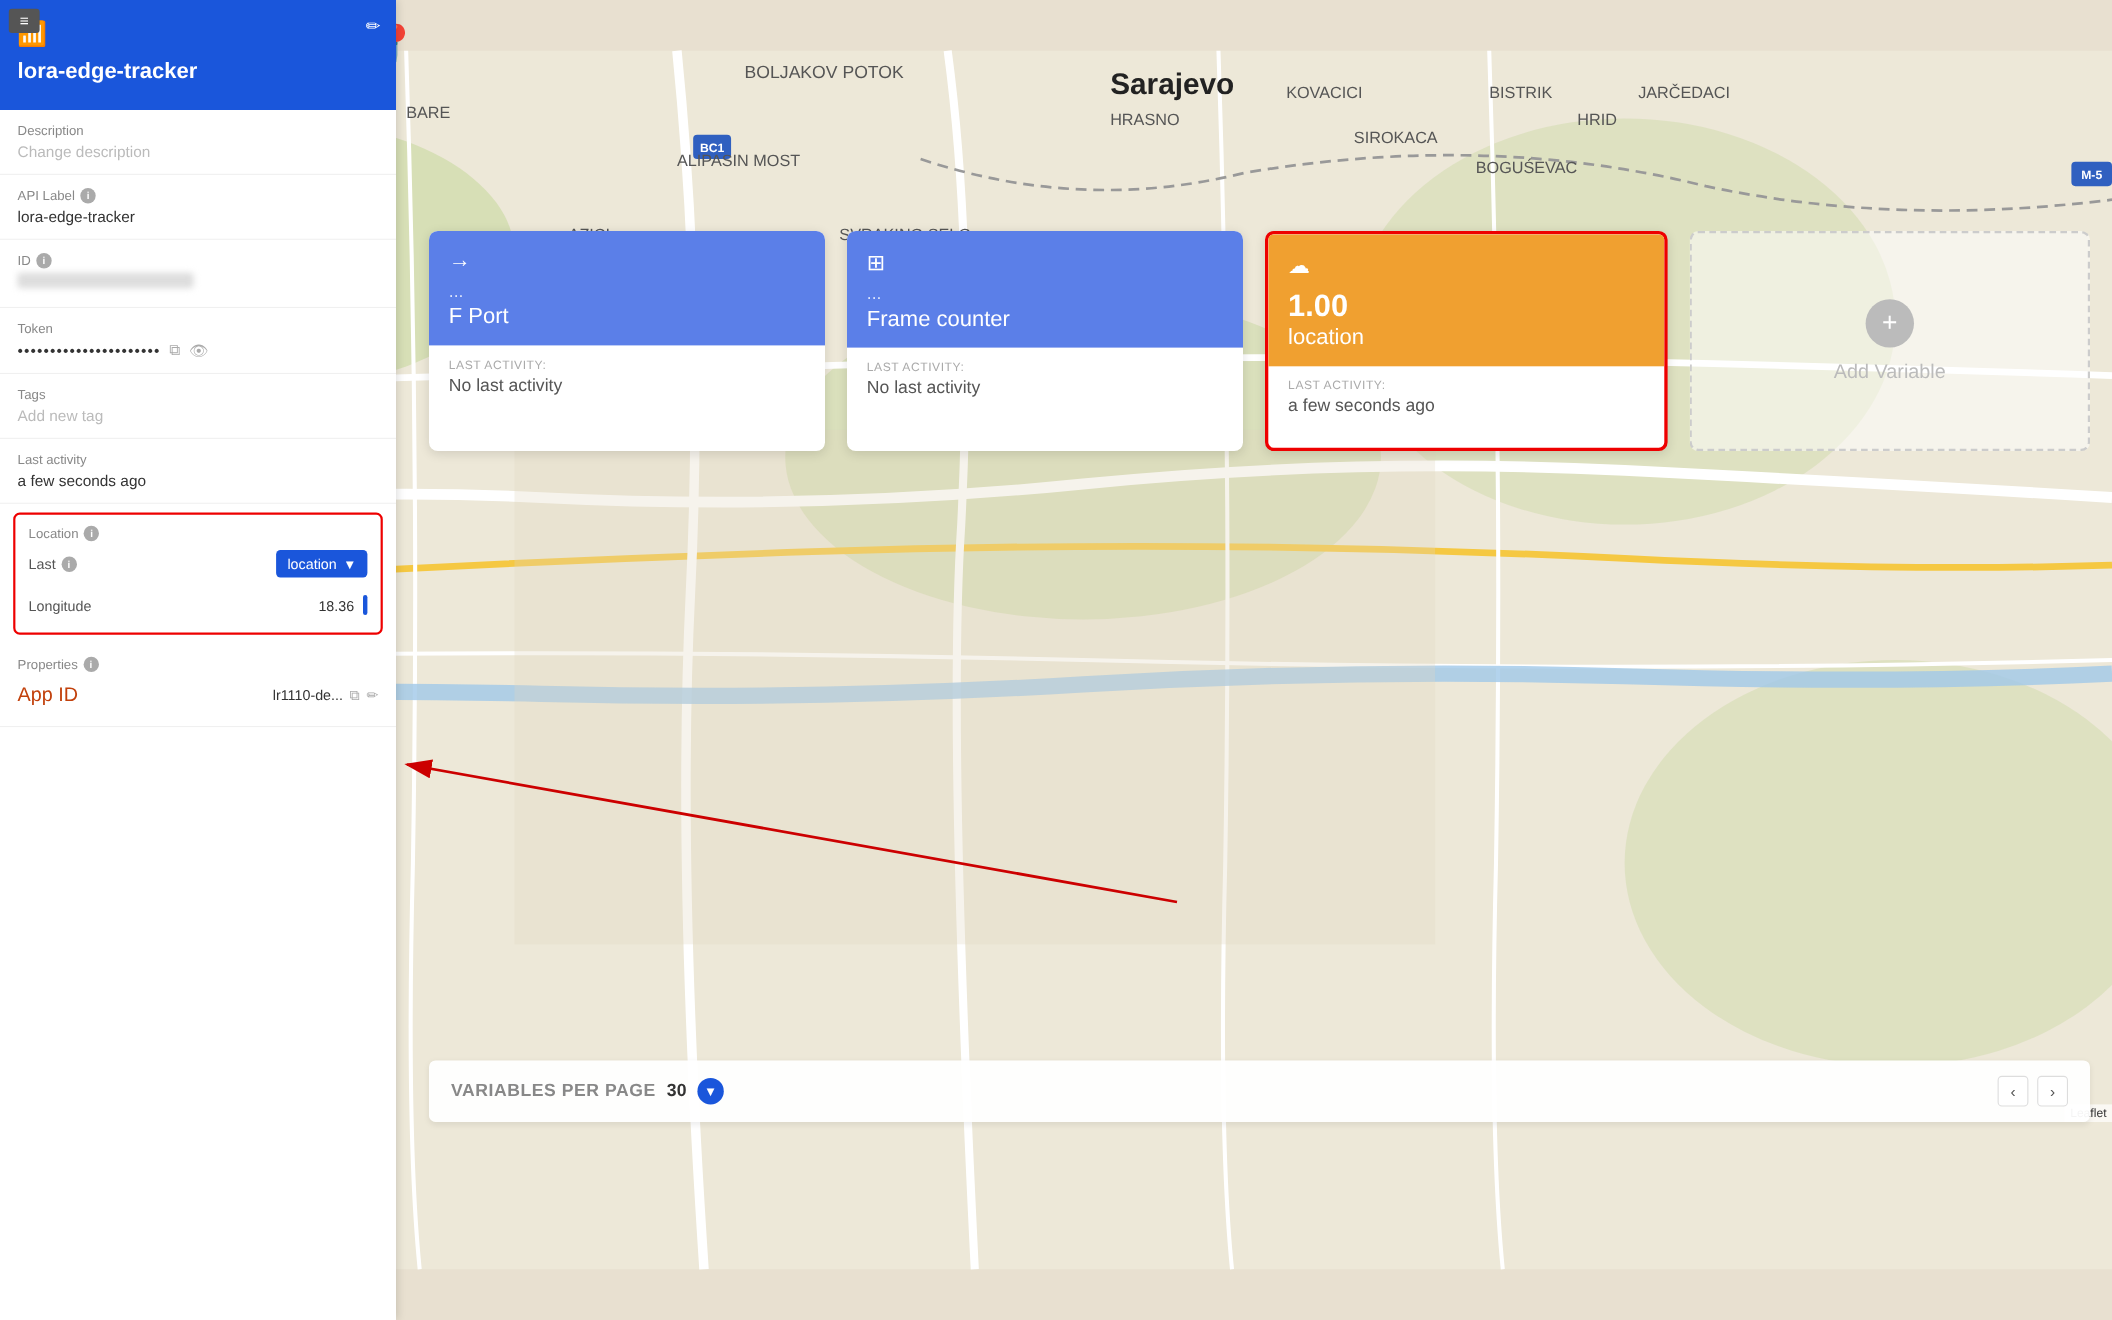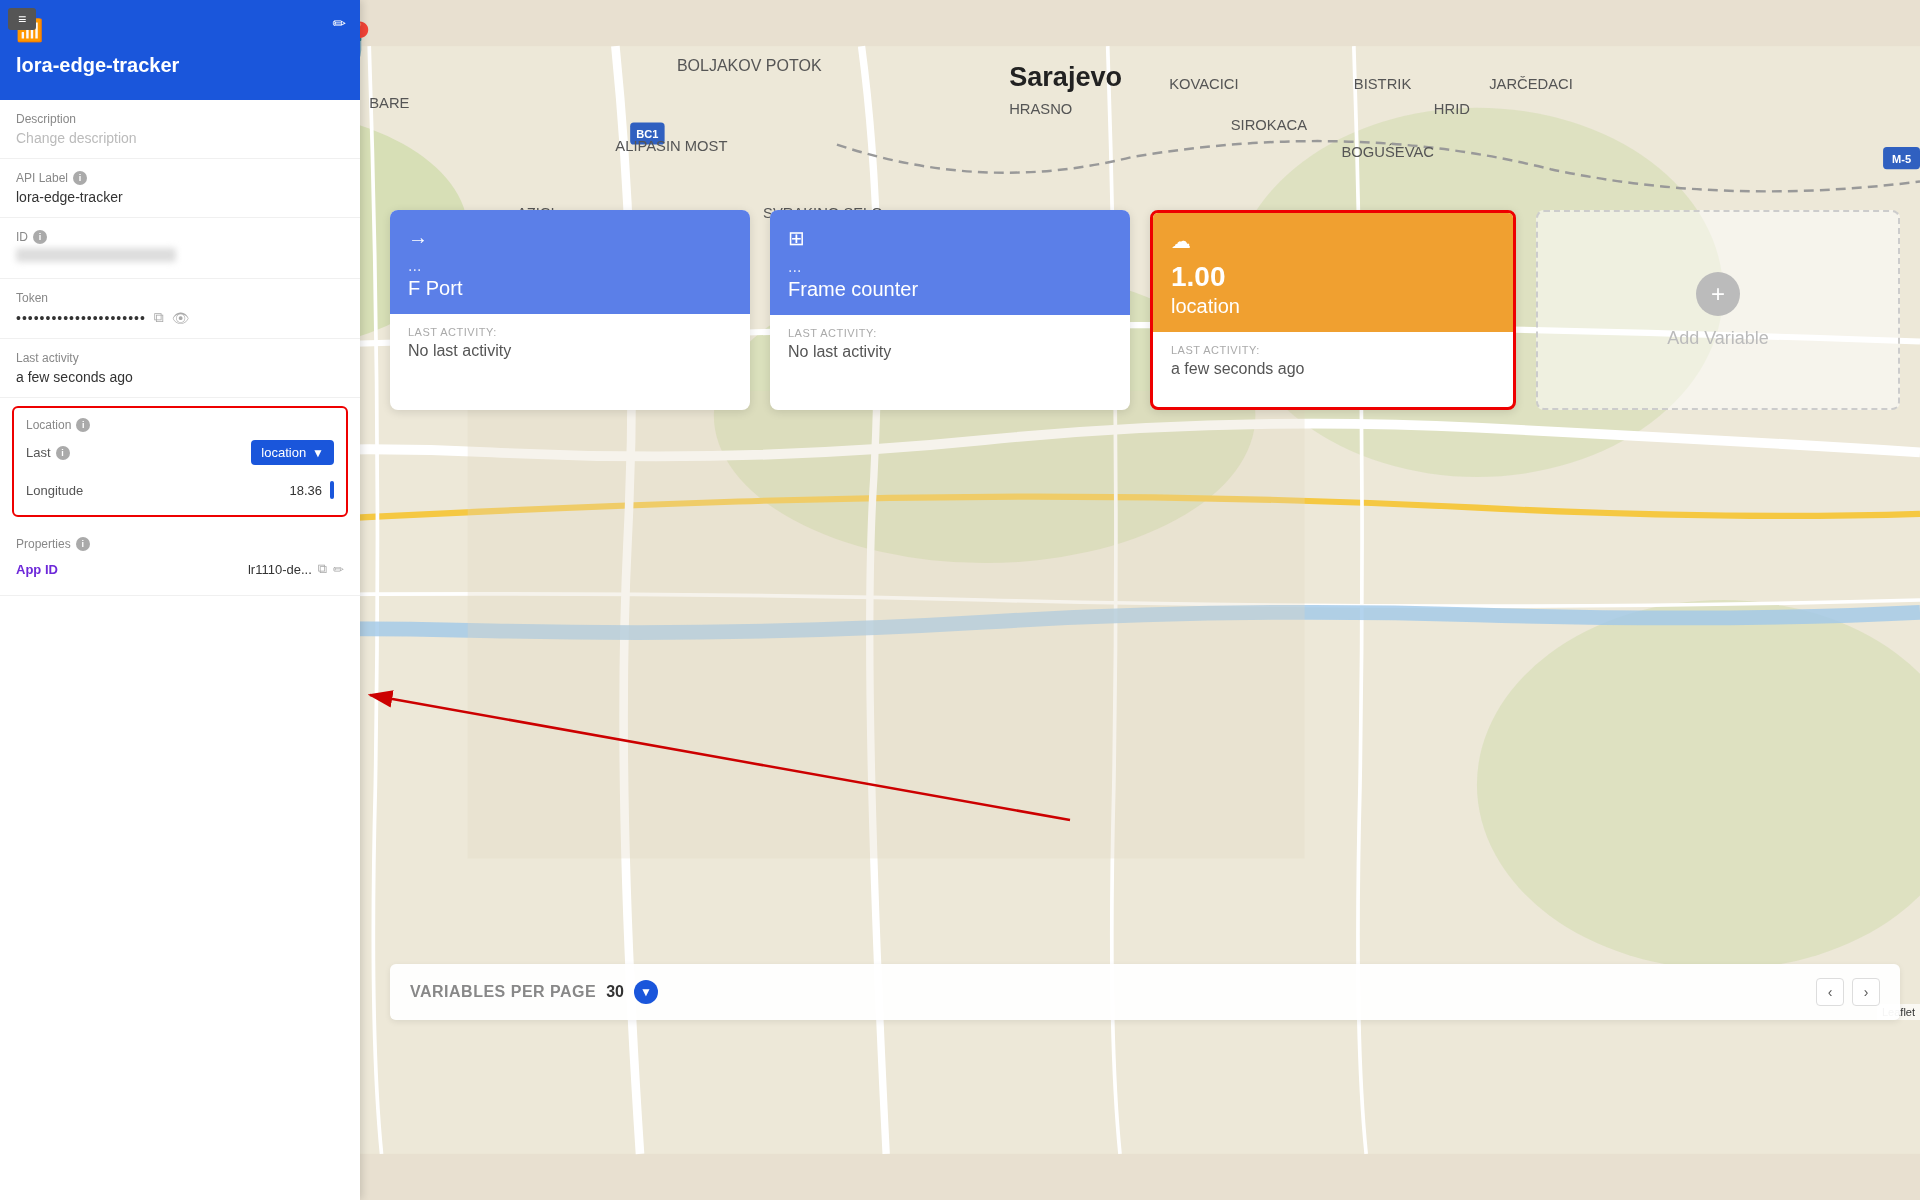--- a/index.html
+++ b/index.html
@@ -205,21 +205,21 @@
     }
 
     
     .properties-row {
       display: flex;
       align-items: center;
       justify-content: space-between;
       padding: 6px 0;
     }
 
-    .prop-label { font-size: 13px; color: #6d28d9; font-weight: bold; }
+    .prop-label { font-size: 18px; color: #c2410c; }
     .prop-value { font-size: 13px; color: #333; display: flex; align-items: center; gap: 6px; }
 
     
     .main-content {
       position: absolute;
       top: 0;
       left: 360px;
       right: 0;
       bottom: 0;
       z-index: 5;
@@ -577,20 +577,24 @@
 
     <div class="sidebar-field">
       <div class="sidebar-field-label">Token</div>
       <div class="token-row">
         <span class="token-dots">••••••••••••••••••••••</span>
         <span class="token-icon">⧉</span>
         <span class="token-icon">👁</span>
       </div>
     </div>
 
+    <div class="sidebar-field">
+      <div class="sidebar-field-label">Tags</div>
+      <div class="sidebar-field-placeholder">Add new tag</div>
+    </div>
 
     <div class="sidebar-field">
       <div class="sidebar-field-label">Last activity</div>
       <div class="sidebar-field-value">a few seconds ago</div>
     </div>
 
 
     <div class="location-section">
       <div class="section-label">
         <span>Location</span>

